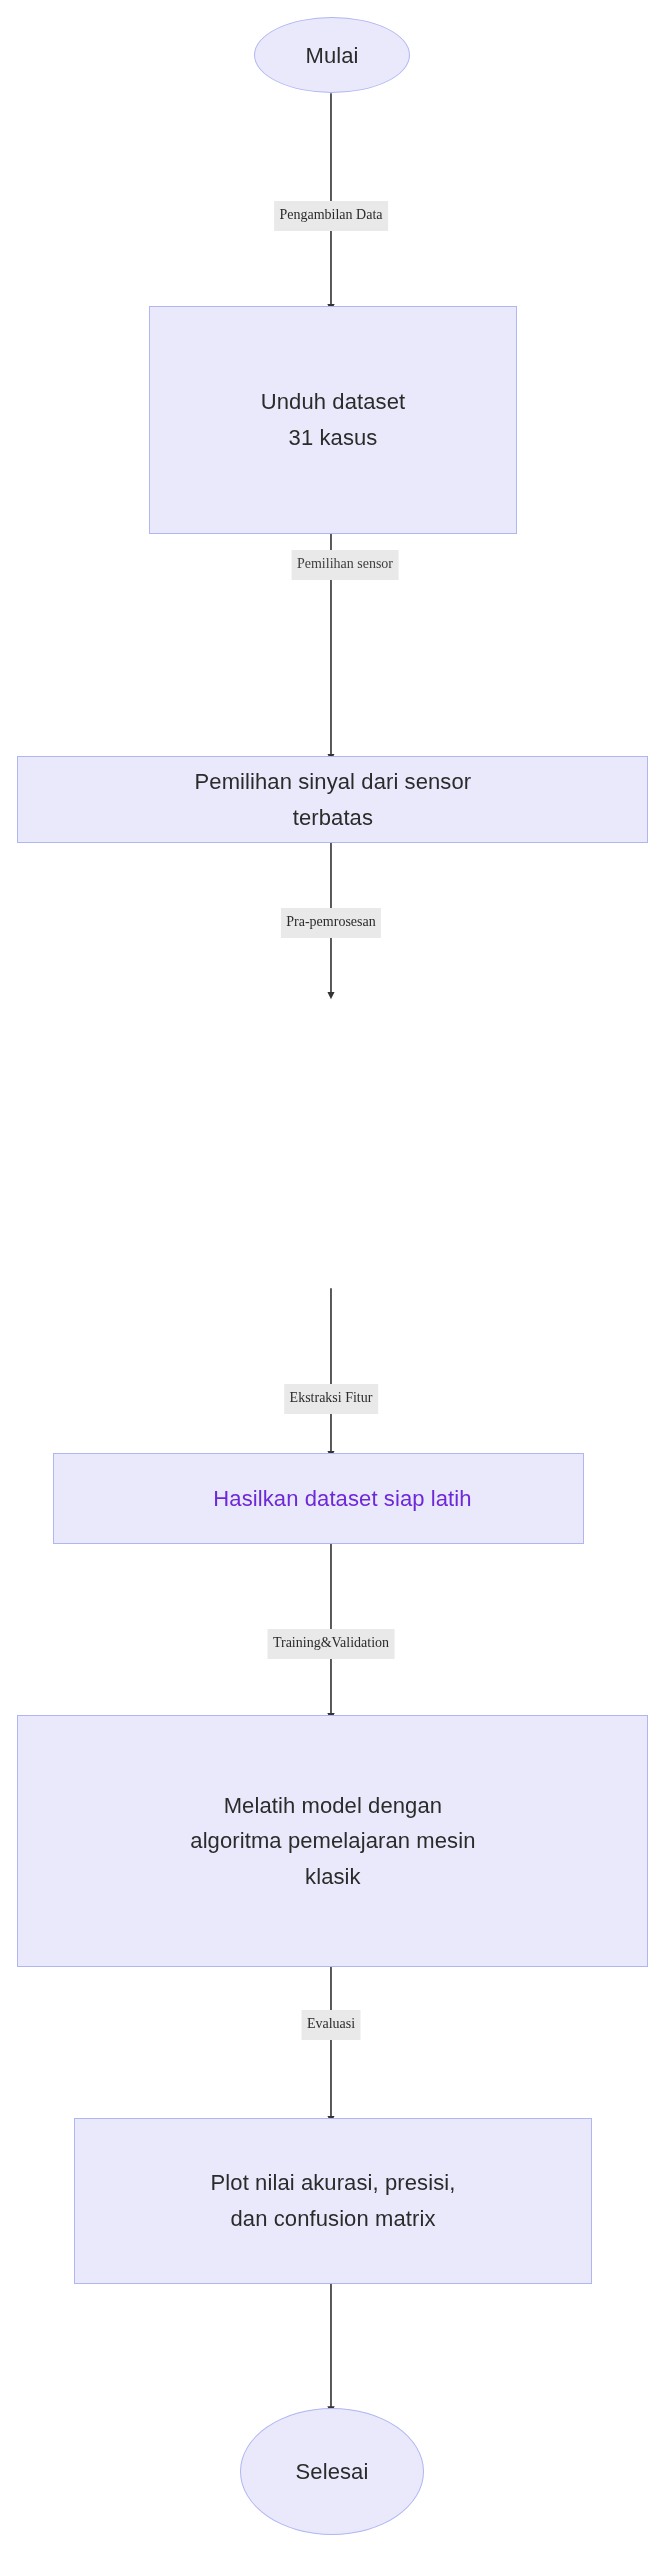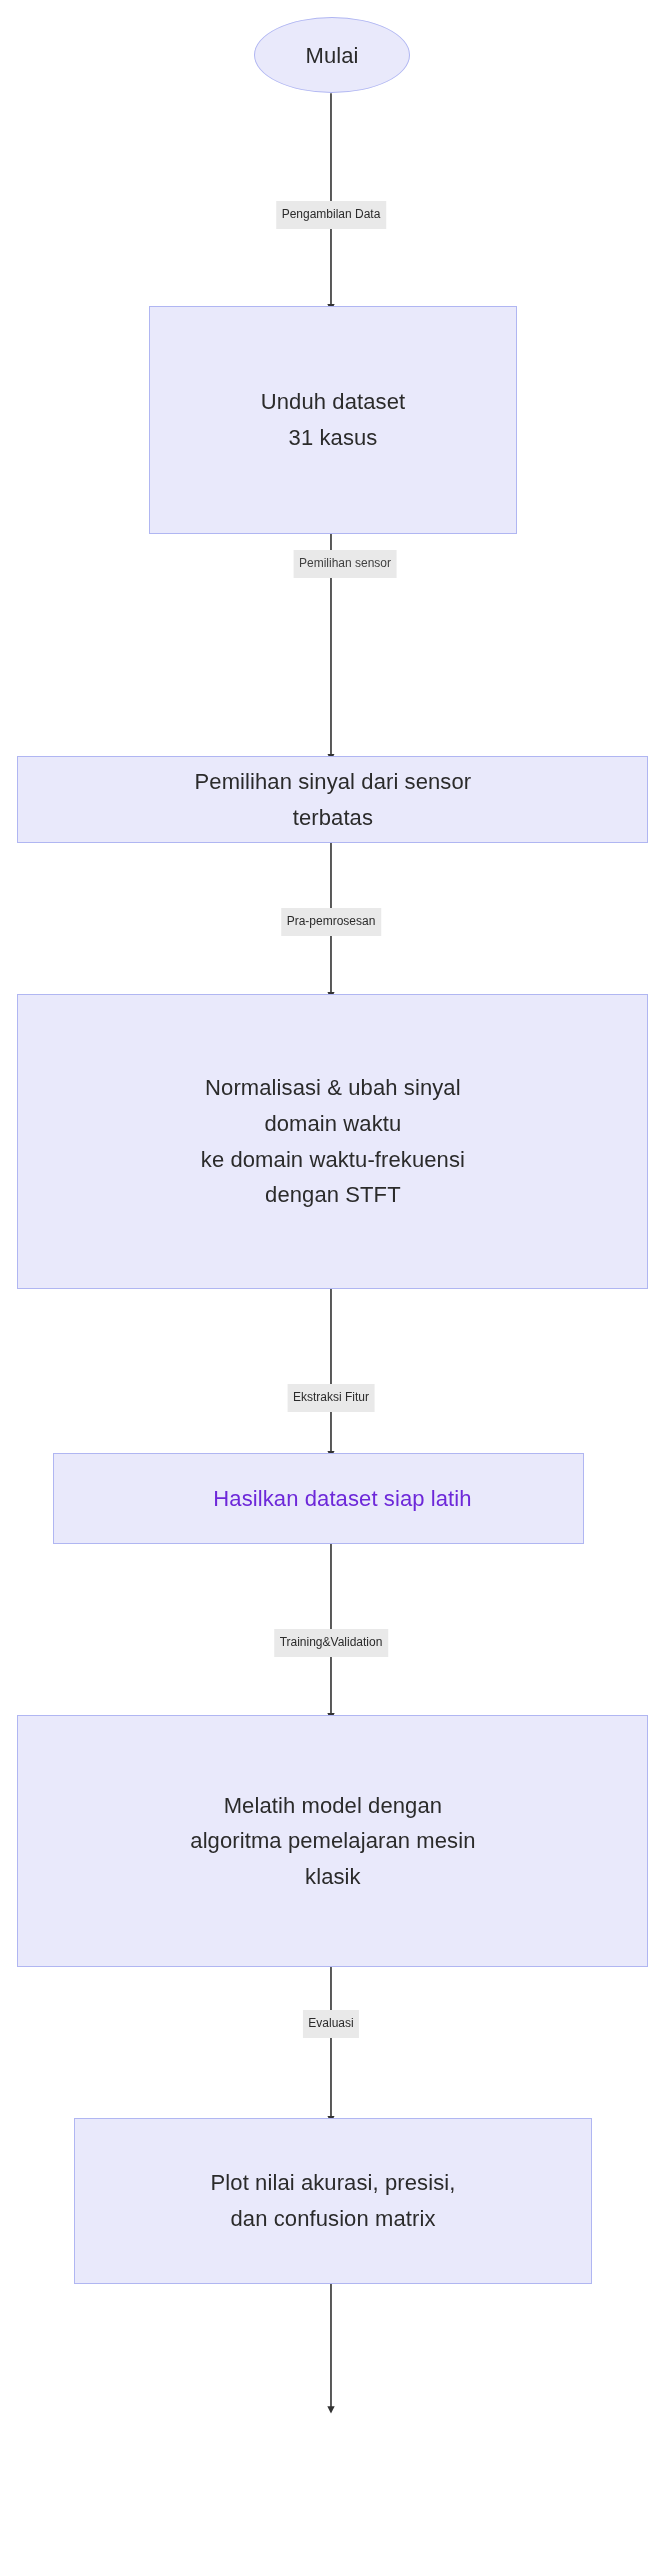--- a/index.html
+++ b/index.html
@@ -55,27 +55,28 @@
     width: 666px;
     height: 2576px;
     pointer-events: none;
   }
 
   
   .edge-label {
     position: absolute;
     background: #e9e9e9;
     color: #2b2b2b;
-    font-size: 12px;
+    font-size: 14px;
     line-height: 1.0;
     padding: 7.4px 5.4px 8.7px 5.4px;
     box-sizing: border-box;
     white-space: nowrap;
     text-align: center;
     transform: translateX(-50%);
+    font-family: Liberation Serif, serif;
   }
 </style>
 </head>
 <body>
 
 <div id="flowchart" style="background: rgb(255, 255, 255);">
 
   <svg class="edge" viewBox="0 0 992 3839" width="666" height="2576" aria-hidden="true">
     <defs>
       <marker id="arrowhead" markerWidth="13" markerHeight="13" refX="2" refY="5.5" orient="auto" markerUnits="userSpaceOnUse">
@@ -107,42 +108,39 @@
   <div class="node" style="left: 149px; top: 306px; width: 368px; height: 228px; background: rgb(233, 233, 251); border-color: rgb(176, 182, 242); color: rgb(43, 43, 43);">
     <span class="label">Unduh dataset
 31 kasus</span>
   </div>
 
   <div class="node" style="left: 17.4px; top: 756px; width: 631px; height: 87px; background: rgb(233, 233, 251); border-color: rgb(176, 182, 242); color: rgb(43, 43, 43);">
     <span class="label">Pemilihan sinyal dari sensor
 terbatas</span>
   </div>
 
-  <div class="node" style="left: 17.4px; top: 994px; width: 631px; height: 295px; background: rgb(233, 233, 251); border-color: rgb(176, 182, 242); color: rgb(43, 43, 43);">
-    <span class="label">Normalisasi &amp; ubah sinyal
-domain waktu
-ke domain waktu-frekuensi
-dengan STFT</span>
-  </div>
 
   <div class="node" style="left: 53px; top: 1453px; width: 531px; height: 91px; background: rgb(233, 233, 251); border-color: rgb(176, 182, 242); color: #6d28d9; padding-left: 48px;">
     <span class="label">Hasilkan dataset siap latih</span>
   </div>
 
   <div class="node" style="left: 74px; top: 2118px; width: 518px; height: 166px; background: rgb(233, 233, 251); border-color: rgb(176, 182, 242); color: rgb(43, 43, 43);">
     <span class="label">Plot nilai akurasi, presisi,
 dan confusion matrix</span>
   </div>
 
   <div class="node" style="left: 17.4px; top: 1715px; width: 631px; height: 252px; background: rgb(233, 233, 251); border-color: rgb(176, 182, 242); color: rgb(43, 43, 43);">
     <span class="label">Melatih model dengan
 algoritma pemelajaran mesin
 klasik</span>
   </div>
 
+  <div class="node terminator" style="left: 240px; top: 2408px; width: 184px; height: 127px; background: rgb(233, 233, 251); border-color: rgb(176, 182, 242); color: rgb(43, 43, 43);">
+    <span class="label">Selesai</span>
+  </div>
 
   <div class="edge-label" style="left: 331px; top: 201px; background: rgb(233, 233, 233); color: rgb(43, 43, 43);">
     <span>Pengambilan Data</span>
   </div>
 
   <div class="edge-label" style="left: 345px; top: 550px; background: rgb(233, 233, 233); color: #404040;">
     <span>Pemilihan sensor</span>
   </div>
 
   <div class="edge-label" style="left: 331px; top: 908px; background: rgb(233, 233, 233); color: rgb(43, 43, 43);">

